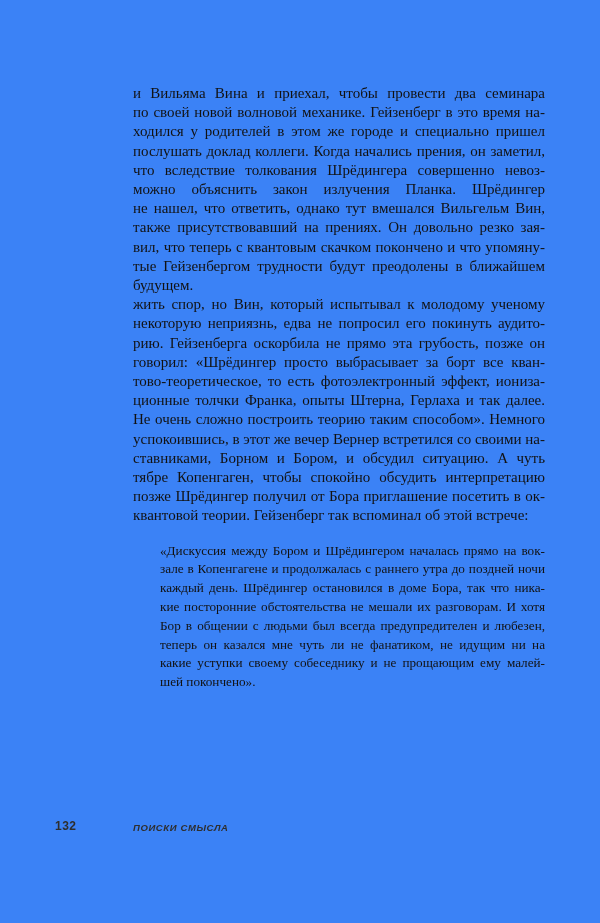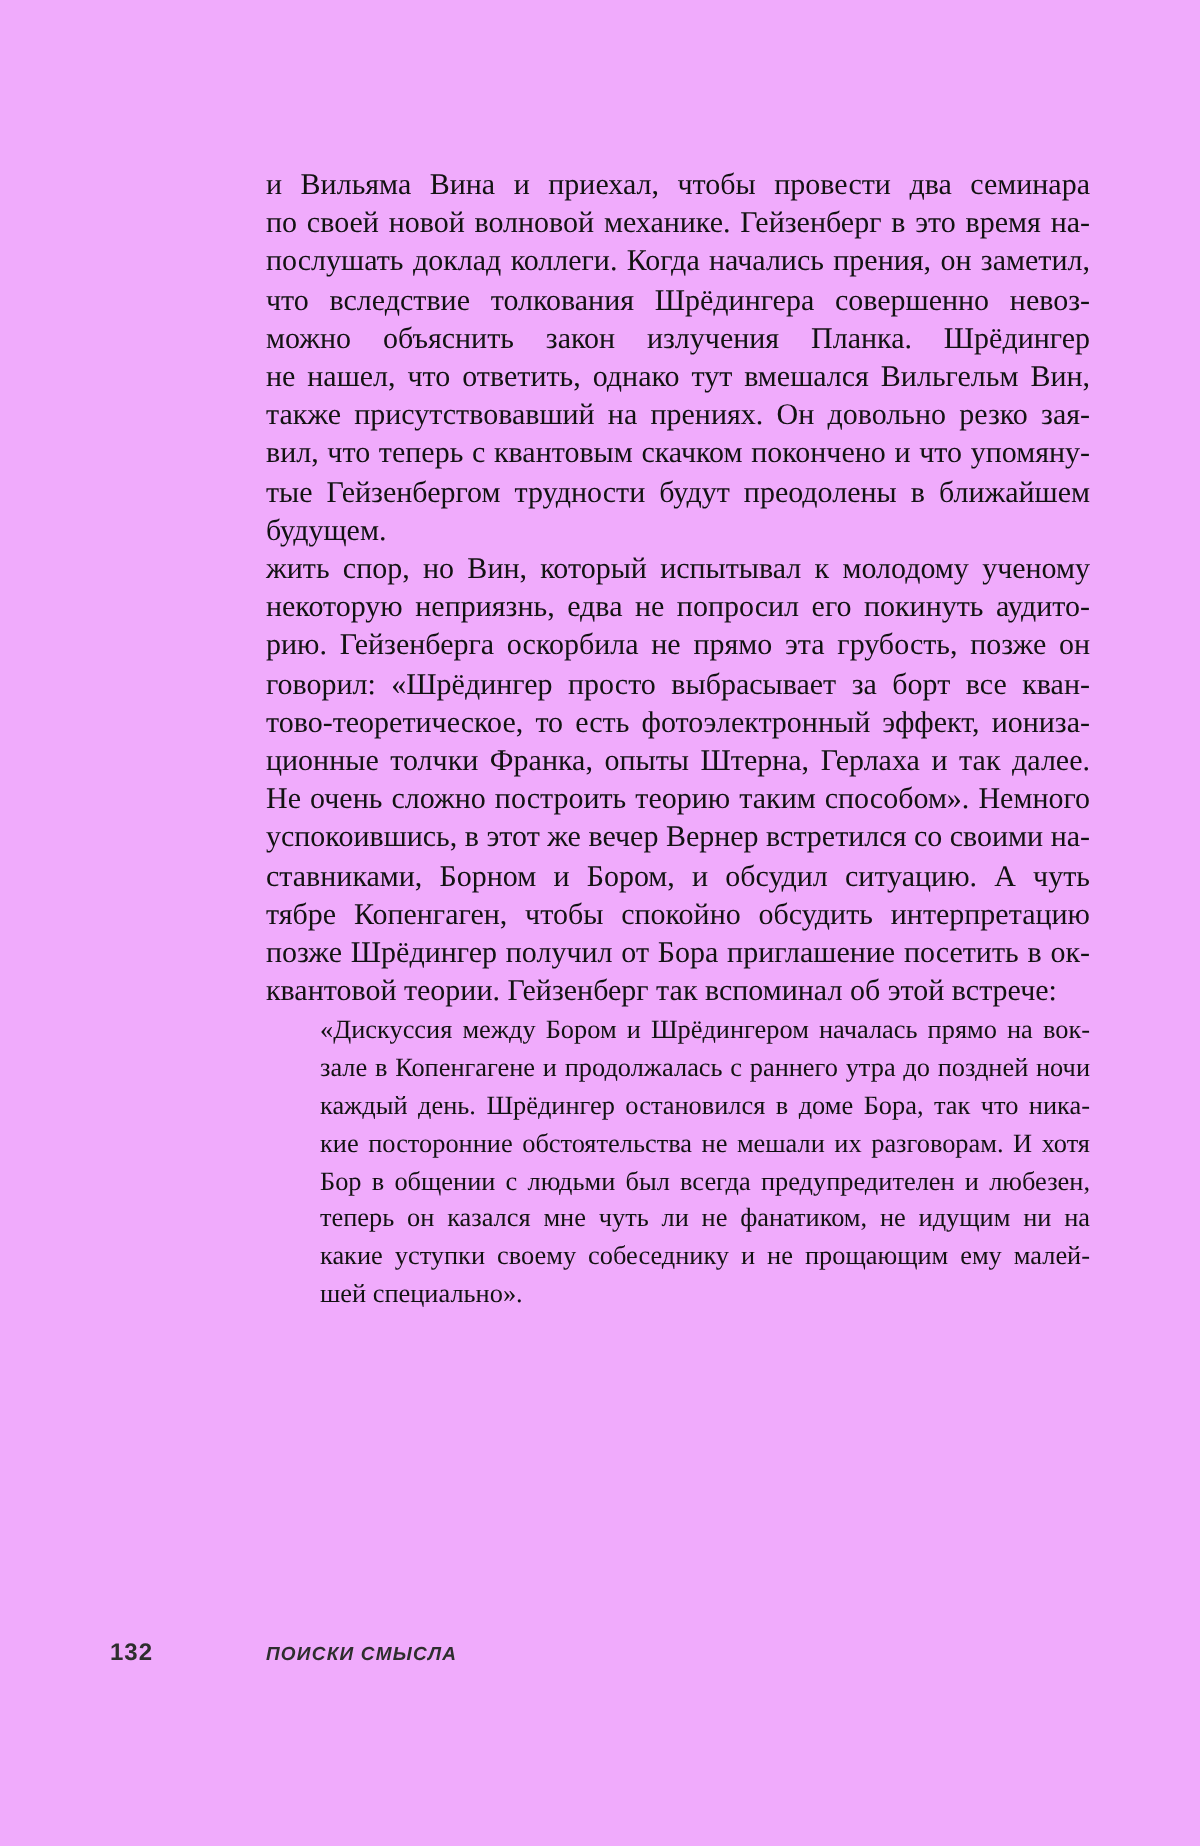--- a/index.html
+++ b/index.html
@@ -11,35 +11,35 @@
     width: 600px;
     height: 923px;
     position: relative;
     overflow: hidden;
     font-family: "Liberation Serif", serif;
     color: #121212;
   }
   .page {
     position: absolute;
     inset: 0;
-    background: #f0abfc;
+    background: #3b82f6;
   }
   .text-block {
     position: absolute;
     left: 133px;
     top: 84px;
     width: 412px;
   }
   .para { margin: 0; padding: 0; }
   .para.body {
     font-size: 15px;
     line-height: 19.2px;
   }
   .para.quote {
-    margin-top: 0;
+    margin-top: 16px;
     margin-left: 27px;
     width: 385px;
     font-size: 13.2px;
     line-height: 18.8px;
   }
   .line {
     text-align: justify;
     text-align-last: justify;
   }
   .line.last {
@@ -78,20 +78,21 @@
 </style>
 </head>
 <body>
 
 <div class="page">
 
   <div class="text-block">
       <div class="para body">
         <div class="line">и Вильяма Вина и приехал, чтобы провести два семинара</div>
         <div class="line">по своей новой волновой механике. Гейзенберг в это время на-</div>
+        <div class="line">ходился у родителей в этом же городе и специально пришел</div>
         <div class="line">послушать доклад коллеги. Когда начались прения, он заметил,</div>
         <div class="line">что вследствие толкования Шрёдингера совершенно невоз-</div>
         <div class="line">можно объяснить закон излучения Планка. Шрёдингер</div>
         <div class="line">не нашел, что ответить, однако тут вмешался Вильгельм Вин,</div>
         <div class="line">также присутствовавший на прениях. Он довольно резко зая-</div>
         <div class="line">вил, что теперь с квантовым скачком покончено и что упомяну-</div>
         <div class="line">тые Гейзенбергом трудности будут преодолены в ближайшем</div>
         <div class="line last">будущем.</div>
       </div>
       <div class="para body">
@@ -109,21 +110,21 @@
         <div class="line last">квантовой теории. Гейзенберг так вспоминал об этой встрече:</div>
       </div>
       <div class="para quote">
         <div class="line">«Дискуссия между Бором и Шрёдингером началась прямо на вок-</div>
         <div class="line">зале в Копенгагене и продолжалась с раннего утра до поздней ночи</div>
         <div class="line">каждый день. Шрёдингер остановился в доме Бора, так что ника-</div>
         <div class="line">кие посторонние обстоятельства не мешали их разговорам. И хотя</div>
         <div class="line">Бор в общении с людьми был всегда предупредителен и любезен,</div>
         <div class="line">теперь он казался мне чуть ли не фанатиком, не идущим ни на</div>
         <div class="line">какие уступки своему собеседнику и не прощающим ему малей-</div>
-        <div class="line last">шей специально».</div>
+        <div class="line last">шей покончено».</div>
       </div>
     </div>
 
   <div class="footer">
     <span class="page-number">132</span>
     <span class="running-title">ПОИСКИ СМЫСЛА</span>
   </div>
 
 </div>
 

